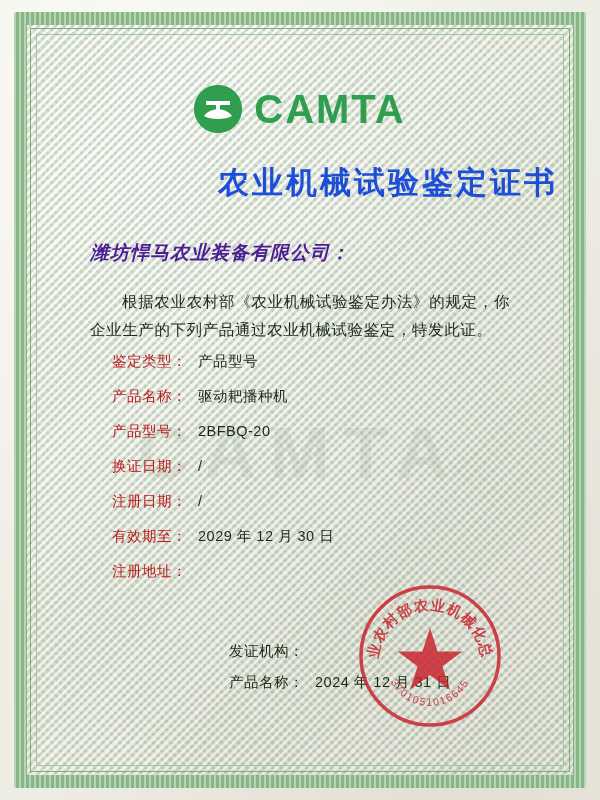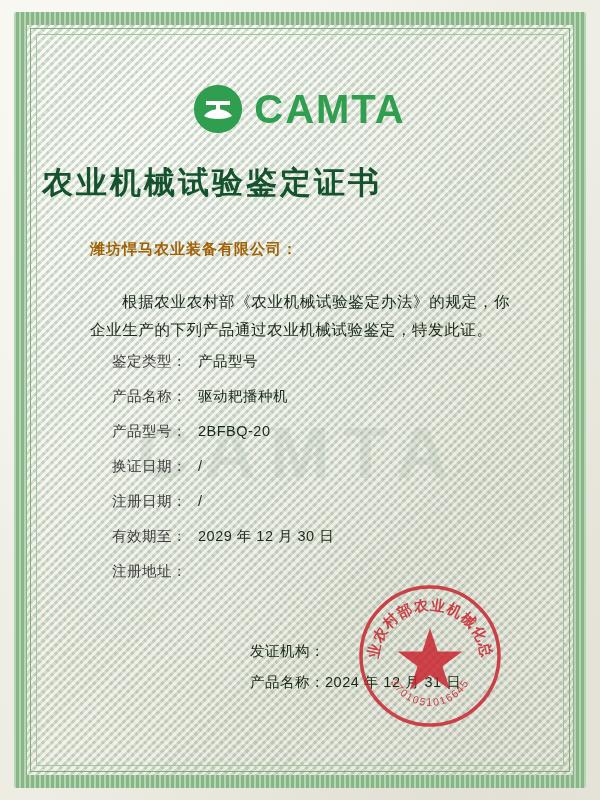--- a/index.html
+++ b/index.html
@@ -126,35 +126,36 @@
     color: #2f9e4f;
     line-height: 1;
     font-family: "Liberation Sans", sans-serif;
   }
 
   .doc-title {
     position: absolute;
     top: 122px;
     left: 0;
     right: 0;
-    text-align: left;
+    text-align: right;
     font-size: 31px;
     font-weight: 700;
     letter-spacing: 3px;
-    color: #14532d;
+    color: #1d4ed8;
   }
 
   .addressee {
     position: absolute;
     top: 200px;
     left: 48px;
-    font-size: 15px;
+    font-size: 19px;
     font-weight: 700;
-    color: #a16207;
+    color: #4c1d95;
     letter-spacing: 1px;
+    font-style: italic;
   }
 
   .body-para {
     position: absolute;
     top: 248px;
     left: 48px;
     right: 48px;
     font-size: 15.5px;
     line-height: 28px;
     color: #1a2a18;
@@ -173,33 +174,33 @@
     display: flex;
     align-items: baseline;
     height: 35px;
     font-size: 14.5px;
     color: #1a2a18;
     letter-spacing: 0.5px;
   }
   .field-label {
     width: 86px;
     flex: 0 0 86px;
-    color: #404040;
+    color: #b91c1c;
   }
   .field-value {
     color: #1a2a18;
     font-family: "Liberation Sans", sans-serif;
   }
 
   .signature-block {
     position: absolute;
-    right: 69px;
+    right: 79px;
     bottom: 56px;
     width: 250px;
-    text-align: right;
+    text-align: left;
   }
   .sig-row {
     display: flex;
     align-items: baseline;
     height: 31px;
     font-size: 14.5px;
     color: #1a2a18;
     letter-spacing: 0.5px;
   }
   .sig-label { flex: 0 0 86px; }

